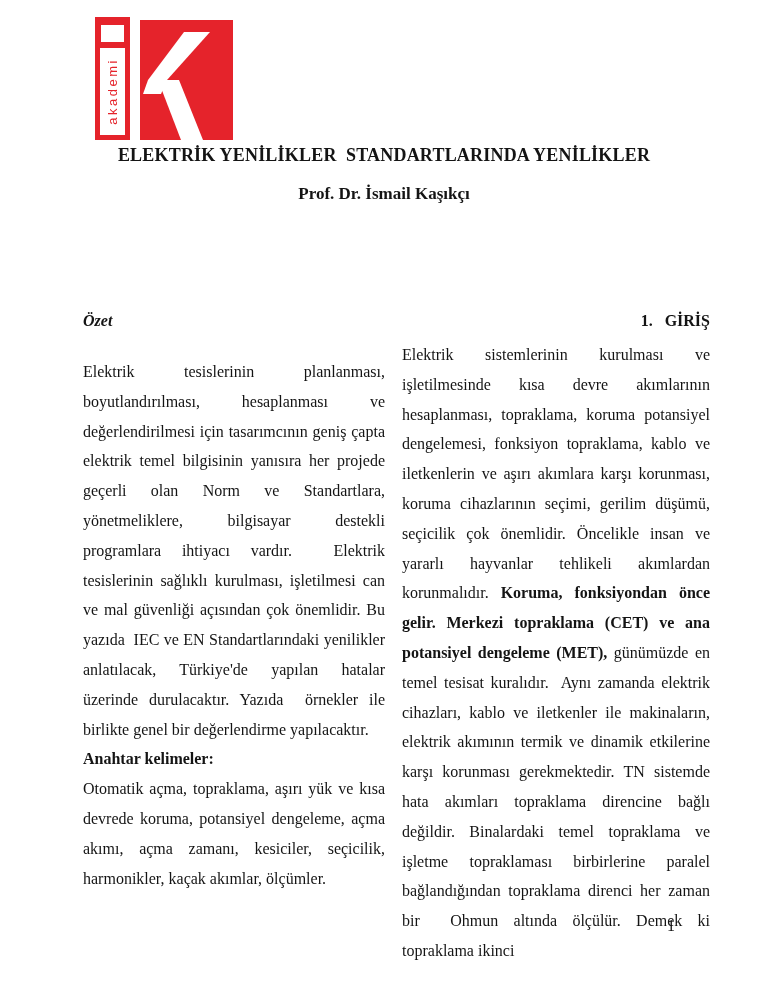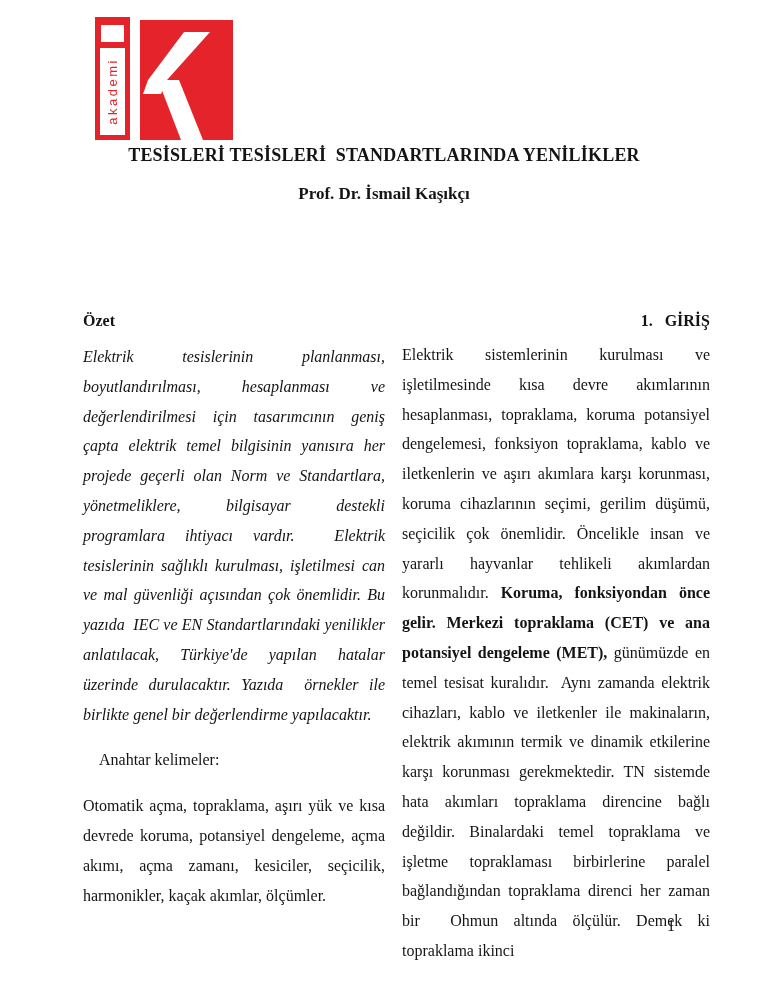--- a/index.html
+++ b/index.html
@@ -43,28 +43,28 @@
     letter-spacing:0.2px;white-space:pre-wrap;
   }
   .author-line{font-size:17px;font-weight:bold;margin:14px 0 0 0;line-height:21px;}
 
   
   .columns{position:absolute;left:83px;top:311px;width:627px;display:flex;justify-content:space-between;}
   .col{font-size:16px;line-height:29.8px;}
   .col-left{width:302px;}
   .col-right{width:308px;}
   .col-heading{font-size:16px;font-weight:bold;margin:0;line-height:20px;}
-  .ozet{}
+  .ozet{font-style:italic;}
   .giris{padding-left:5px;margin-bottom:9px;text-align:right;}
   .giris .sec-num{display:inline-block;min-width:17px;margin-right:12px;}
   .para{
     margin:0;text-align:justify;white-space:pre-wrap;
   }
-  .abstract{font-style:italic;margin-top:11px;}
-  .kw-label{font-weight:normal;margin:16px;}
+  .abstract{margin-top:26px;}
+  .kw-label{font-weight:bold;margin:0;}
   .intro b{font-weight:bold;}
 
   
   .pagenum{position:absolute;left:660px;top:917px;width:22px;text-align:center;font-size:16px;}
 </style>
 </head>
 <body>
 
 <div class="page">
 
@@ -77,21 +77,21 @@
     </div>
     <svg class="ksquare" viewBox="0 0 93 120" xmlns="http://www.w3.org/2000/svg" aria-hidden="true">
       <rect x="0" y="0" width="93" height="120" fill="#e5232b"></rect>
       <polygon points="44,12 70,12 27,60 8,60" fill="#ffffff"></polygon>
       <polygon points="8,60 27,60 21,74 3,74" fill="#ffffff"></polygon>
       <polygon points="18,60 39,60 63,120 41,120" fill="#ffffff"></polygon>
     </svg>
   </div>
 
   <div class="titleblock">
-    <div class="title-line">TESİSLERİ TESİSLERİ  STANDARTLARINDA YENİLİKLER</div>
+    <div class="title-line">ELEKTRİK YENİLİKLER  STANDARTLARINDA YENİLİKLER</div>
     <div class="author-line">Prof. Dr. İsmail Kaşıkçı</div>
   </div>
 
   <div class="columns">
 
     <div class="col col-left">
       <h3 class="col-heading ozet">Özet</h3>
       <p class="para abstract">Elektrik tesislerinin planlanması, boyutlandırılması, hesaplanması ve değerlendirilmesi için tasarımcının geniş çapta elektrik temel bilgisinin yanısıra her projede geçerli olan Norm ve Standartlara, yönetmeliklere, bilgisayar destekli programlara ihtiyacı vardır.  Elektrik tesislerinin sağlıklı kurulması, işletilmesi can ve mal güvenliği açısından çok önemlidir. Bu yazıda  IEC ve EN Standartlarındaki yenilikler anlatılacak, Türkiye'de yapılan hatalar üzerinde durulacaktır. Yazıda  örnekler ile birlikte genel bir değerlendirme yapılacaktır.</p>
       <p class="kw-label">Anahtar kelimeler:</p>
       <p class="para">Otomatik açma, topraklama, aşırı yük ve kısa devrede koruma, potansiyel dengeleme, açma akımı, açma zamanı, kesiciler, seçicilik, harmonikler, kaçak akımlar, ölçümler.</p>

